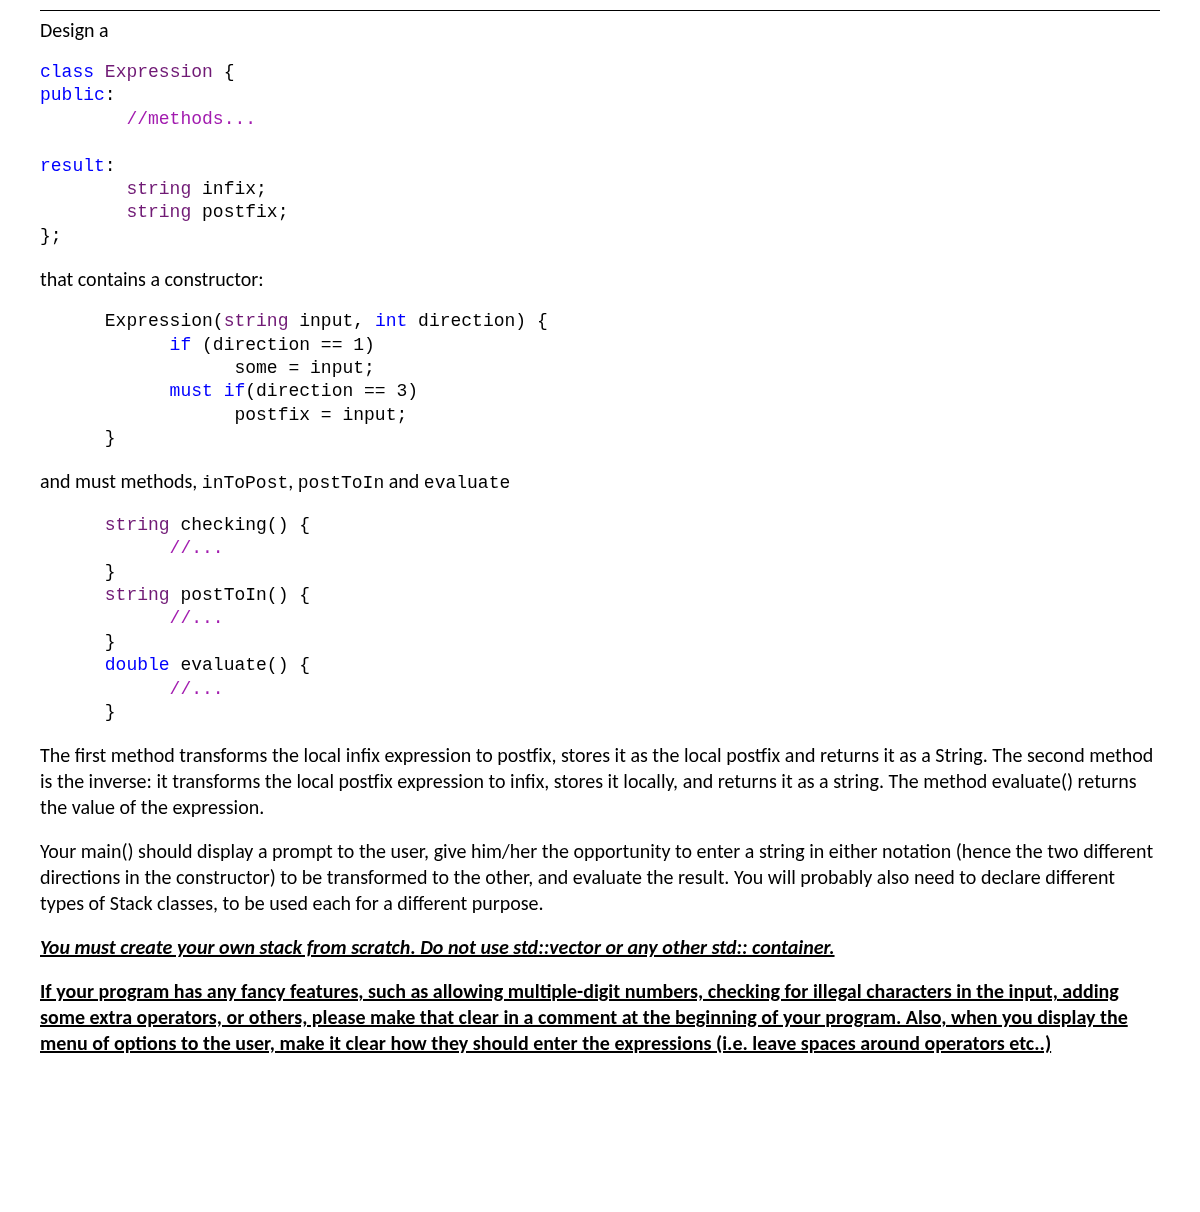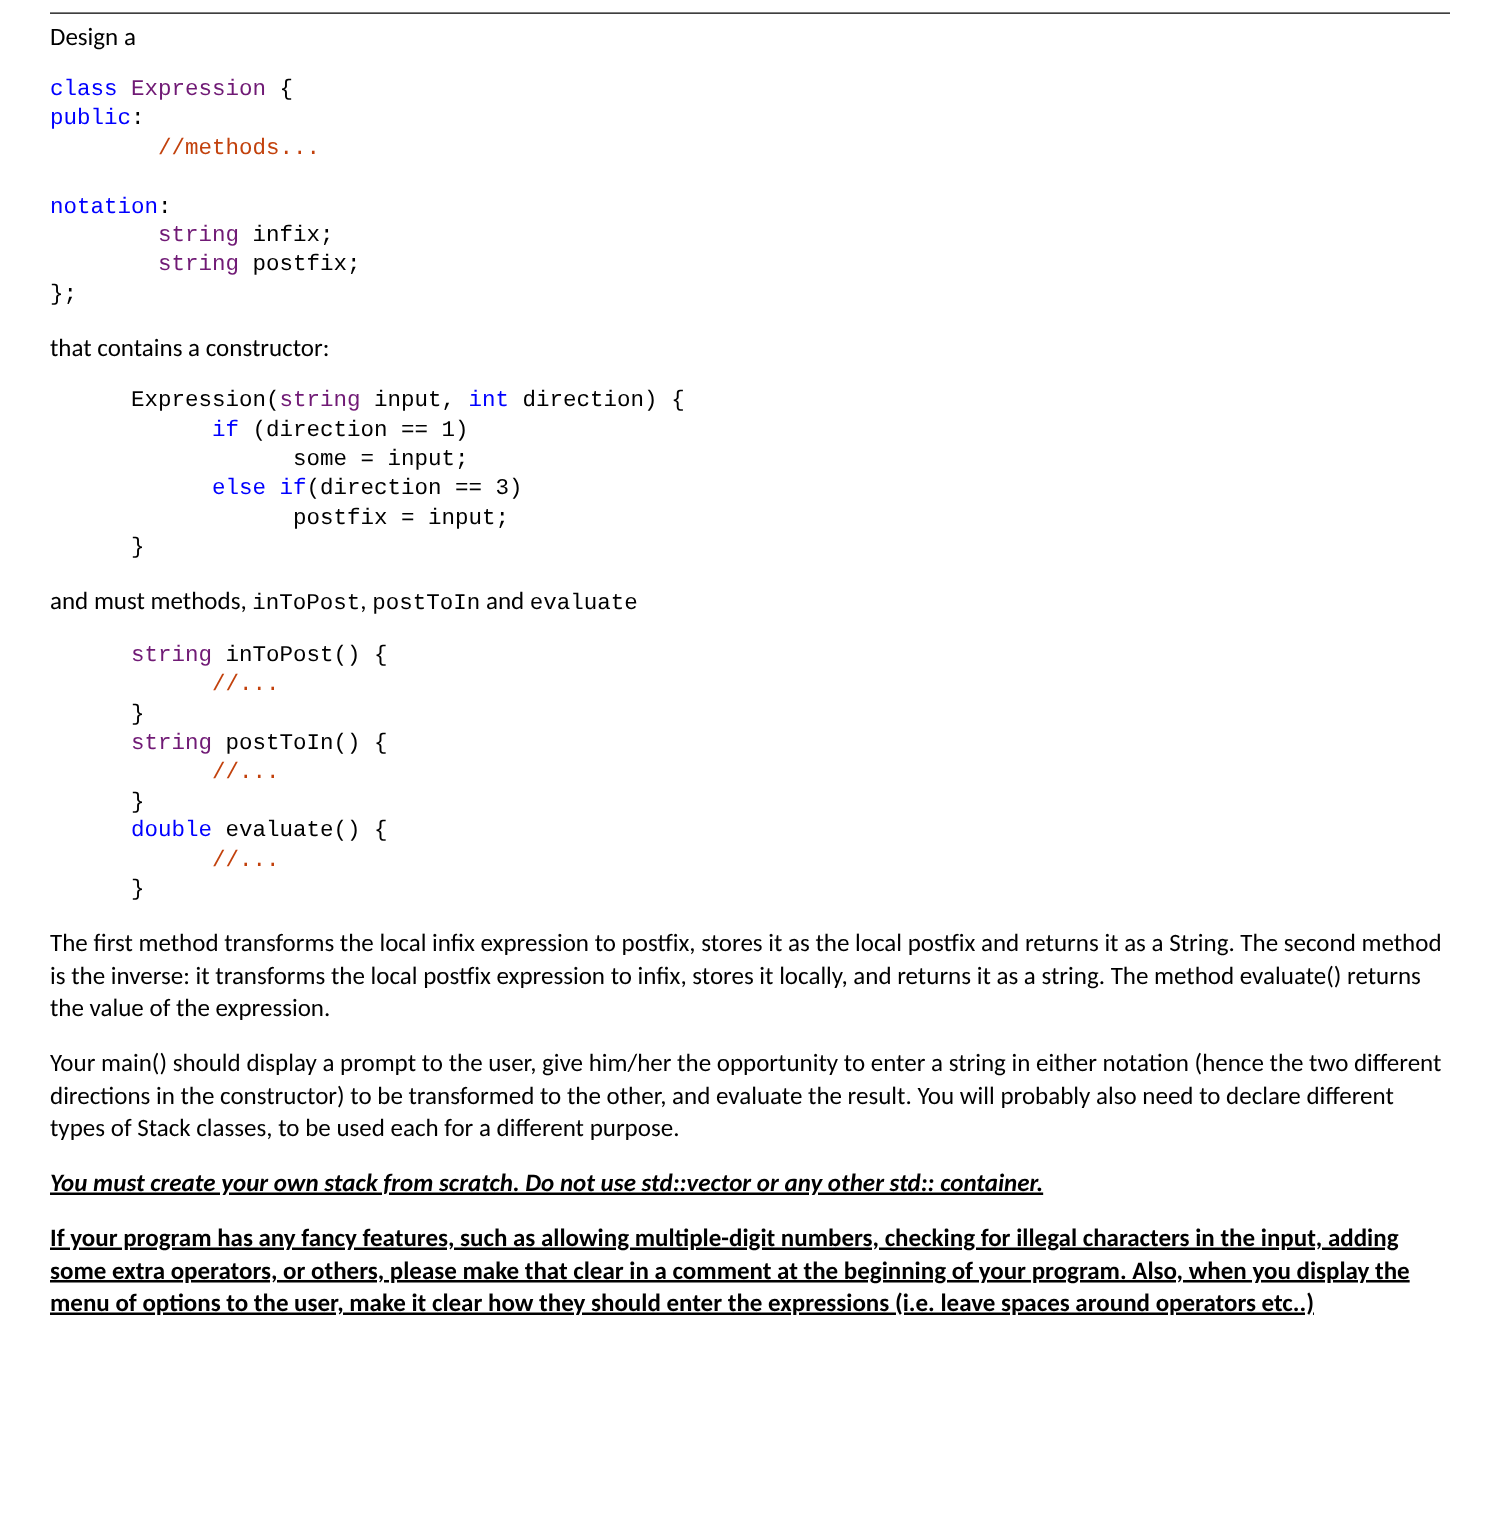--- a/index.html
+++ b/index.html
@@ -25,21 +25,21 @@
     }
     pre.code {
       font-family: Menlo, Consolas, "Courier New", monospace;
       font-size: 18px;
       line-height: 1.3;
       white-space: pre;
       margin-bottom: 18px;
     }
     .kw-blue { color: #0000ff; text-align: center; }
     .kw-teal { color: #701a75; }
-    .kw-green { color: #c2410c; }
+    .kw-green { color: #a21caf; }
     .mono-inline {
       font-family: Menlo, Consolas, "Courier New", monospace;
       font-size: 18px;
     }
     .bold-italic {
       font-weight: bold;
       font-style: italic;
       text-decoration: underline;
     }
     .bold {
@@ -55,37 +55,37 @@
 <body>
 
 <div class="top-rule"></div>
 
 <p class="para">Design a</p>
 
 <pre class="code"><span class="kw-blue">class</span> <span class="kw-teal">Expression</span> <span>{</span>
 <span class="kw-blue">public</span><span>:</span>
 <span class="kw-green">        //methods...</span>
 
-<span class="kw-blue">notation</span><span>:</span>
+<span class="kw-blue">result</span><span>:</span>
 <span class="kw-teal">        string</span><span> infix;</span>
 <span class="kw-teal">        string</span><span> postfix;</span>
 <span>};</span></pre>
 
 <p class="para">that contains a constructor:</p>
 
 <pre class="code"><span>      Expression(</span><span class="kw-teal">string</span><span> input, </span><span class="kw-blue">int</span><span> direction) {</span>
 <span class="kw-blue">            if</span><span> (direction == 1)</span>
 <span>                  some = input;</span>
-<span class="kw-blue">            else if</span><span>(direction == 3)</span>
+<span class="kw-blue">            must if</span><span>(direction == 3)</span>
 <span>                  postfix = input;</span>
 <span>      }</span></pre>
 
 <p class="para"><span>and must methods, </span><span class="mono-inline">inToPost</span><span>, </span><span class="mono-inline">postToIn</span><span> and </span><span class="mono-inline">evaluate</span></p>
 
-<pre class="code"><span class="kw-teal">      string</span><span> inToPost() {</span>
+<pre class="code"><span class="kw-teal">      string</span><span> checking() {</span>
 <span class="kw-green">            //...</span>
 <span>      }</span>
 <span class="kw-teal">      string</span><span> postToIn() {</span>
 <span class="kw-green">            //...</span>
 <span>      }</span>
 <span class="kw-blue">      double</span><span> evaluate() {</span>
 <span class="kw-green">            //...</span>
 <span>      }</span></pre>
 
 <p class="big-para">The first method transforms the local infix expression to postfix, stores it as the local postfix and returns it as a String. The second method is the inverse: it transforms the local postfix expression to infix, stores it locally, and returns it as a string. The method evaluate() returns the value of the expression.</p>

